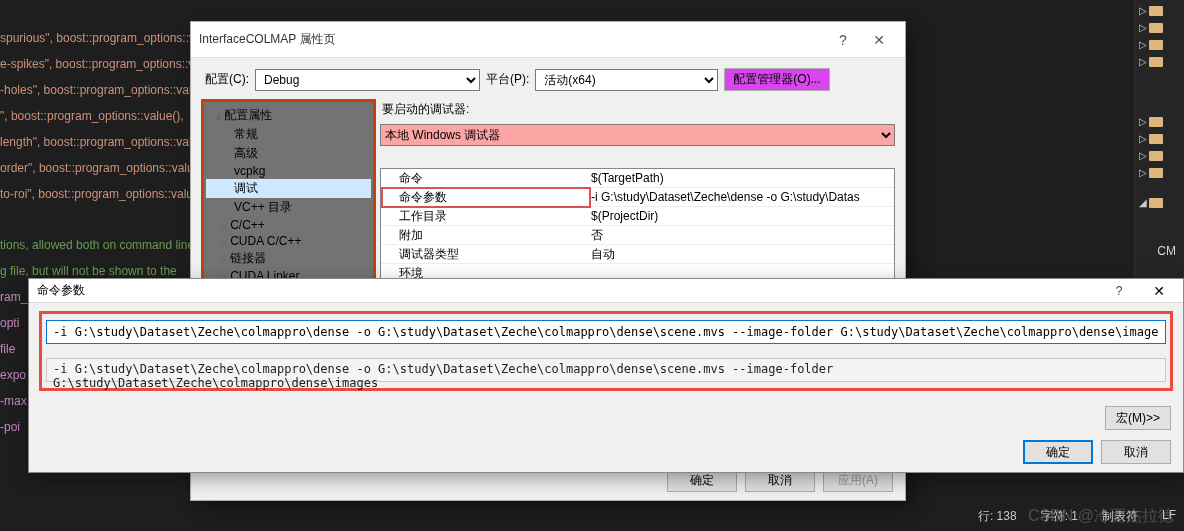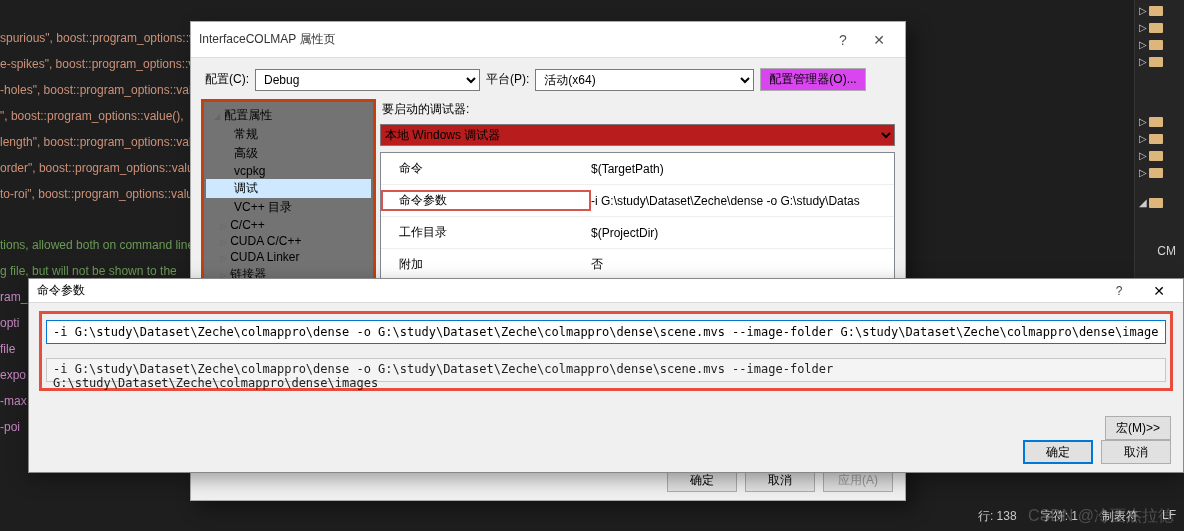--- a/index.html
+++ b/index.html
@@ -15,49 +15,49 @@
 .folder-pane .tri{font-size:10px;color:#ccc;position:absolute;left:-10px;top:1px}
 .cm-label{position:absolute;right:8px;top:244px;color:#d4d4d4;font-size:12px}
 .dialog1{position:absolute;left:190px;top:21px;width:716px;height:480px;background:#f0f0f0;border:1px solid #aaa;box-shadow:8px 8px 18px rgba(0,0,0,.4)}
 .dialog1 .titlebar{height:36px;display:flex;align-items:center;padding:0 8px;background:#fff;border-bottom:1px solid #ddd}
 .dialog1 .titlebar .ttl{flex:1;color:#333;font-size:12px}
 .dialog1 .titlebar .help,.dialog1 .titlebar .close{width:36px;text-align:center;color:#555;font-size:14px;cursor:pointer}
 .cfg-row{display:flex;align-items:center;gap:6px;padding:10px 10px 8px 14px}
 .cfg-row label{color:#000}
 .cfg-row select{background:#fff;border:1px solid #7a7a7a;height:22px;padding:0 4px}
 .cfg-row .sel-cfg{width:225px}
-.cfg-row .sel-plat{width:219px}
+.cfg-row .sel-plat{width:183px}
 .cfg-row .btn-mgr{height:23px;padding:0 8px;background:#d946ef;border:1px solid #adadad;cursor:pointer}
 .main-split{display:flex;height:calc(100% - 30px - 46px - 36px)}
 .tree{width:175px;border:3px solid #c2410c;margin:0 4px 0 10px;background:#737373;overflow:hidden;padding:4px 2px}
 .tree .node{padding:1px 2px 1px 8px;color:#000;white-space:nowrap;cursor:pointer}
 .tree .node.sel{background:#cde8ff}
 .tree .node.exp::before{content:"◢";font-size:8px;color:#666;margin-right:4px}
 .tree .node.col::before{content:"▷";font-size:8px;color:#666;margin-right:4px}
 .tree .child{padding-left:28px}
 .rpane{flex:1;margin-right:10px}
 .rpane .sect{color:#000;margin:2px 0 6px 2px}
-.rpane select.dbg{width:100%;height:22px;border:1px solid #7a7a7a;background:#b91c1c;margin-bottom:6px}
+.rpane select.dbg{width:100%;height:22px;border:1px solid #7a7a7a;background:#fca5a5;margin-bottom:22px}
 .props{width:100%;background:#fff;border:1px solid #828790}
-.props .row{display:flex;height:32px;align-items:center;border-bottom:1px solid #eee}
+.props .row{display:flex;height:19px;align-items:center;border-bottom:1px solid #eee}
 .props .k{width:210px;padding-left:18px;color:#000}
 .props .v{flex:1;color:#000;white-space:nowrap;overflow:hidden}
 .props .row.callout .k{border:2px solid #d9534f;padding-left:16px}
 .bot-btns{position:absolute;left:0;right:0;bottom:8px;display:flex;justify-content:flex-end;gap:8px;padding-right:12px}
 .bot-btns button{height:24px;width:70px;background:#e1e1e1;border:1px solid #adadad;cursor:pointer}
 .bot-btns button.disabled{color:#9a9a9a;cursor:default}
 .dialog2{position:absolute;left:28px;top:278px;width:1156px;height:195px;background:#f0f0f0;border:1px solid #888;box-shadow:0 6px 18px rgba(0,0,0,.35)}
 .dialog2 .titlebar{height:24px;display:flex;align-items:center;padding:0 4px;background:#fff;border-bottom:1px solid #d9d9d9}
 .dialog2 .titlebar .ttl{flex:1;color:#000;padding-left:4px}
 .dialog2 .titlebar .help{width:40px;text-align:center;color:#444;cursor:pointer}
 .dialog2 .titlebar .close{width:40px;text-align:center;color:#000;font-size:14px;cursor:pointer}
 .inwrap{margin:8px 10px;padding:6px 4px;border:3px solid #e74c3c}
 .inwrap input{width:100%;height:24px;border:1px solid #0078d7;padding:0 6px;font-family:Consolas,monospace;font-size:12px;outline:none}
 .inwrap .echo{width:100%;height:24px;border:1px solid #c8c8c8;background:#f4f4f4;margin-top:14px;padding:3px 6px;font-family:Consolas,monospace;font-size:12px;color:#222}
-.d2bot{position:absolute;right:12px;bottom:8px;display:flex;flex-direction:column;align-items:flex-end;}
+.d2bot{position:absolute;right:12px;bottom:8px;display:flex;flex-direction:column;align-items:flex-end;gap:10px}
 .d2bot .macro{height:24px;padding:0 10px;background:#e1e1e1;border:1px solid #adadad;cursor:pointer}
 .d2bot .okcancel{display:flex;gap:8px}
 .d2bot .okcancel button{height:24px;width:70px;background:#e1e1e1;border:1px solid #adadad;cursor:pointer}
 .d2bot .okcancel button.primary{border:2px solid #0078d7}
 .statusbar{position:absolute;right:8px;bottom:6px;color:#c8c8c8;font-size:12px;display:flex;gap:24px}
 .watermark{position:absolute;right:10px;bottom:4px;color:#bdbdbd4d;font-size:16px}
 </style>
 </head>
 <body>
 
@@ -138,22 +138,22 @@
   <div class="main-split">
     <div class="tree">
       <div class="node exp">配置属性</div>
       <div class="node child">常规</div>
       <div class="node child">高级</div>
       <div class="node child">vcpkg</div>
       <div class="node child sel">调试</div>
       <div class="node child">VC++ 目录</div>
       <div class="node col" style="padding-left:14px">C/C++</div>
       <div class="node col" style="padding-left:14px">CUDA C/C++</div>
+      <div class="node col" style="padding-left:14px">链接器</div>
       <div class="node col" style="padding-left:14px">CUDA Linker</div>
-      <div class="node col" style="padding-left:14px">链接器</div>
     </div>
     <div class="rpane">
       <div class="sect">要启动的调试器:</div>
       <select class="dbg"><option>本地 Windows 调试器</option></select>
       <div class="props">
         <div class="row">
             <div class="k">命令</div>
             <div class="v">$(TargetPath)</div>
           </div>
         <div class="row callout">

